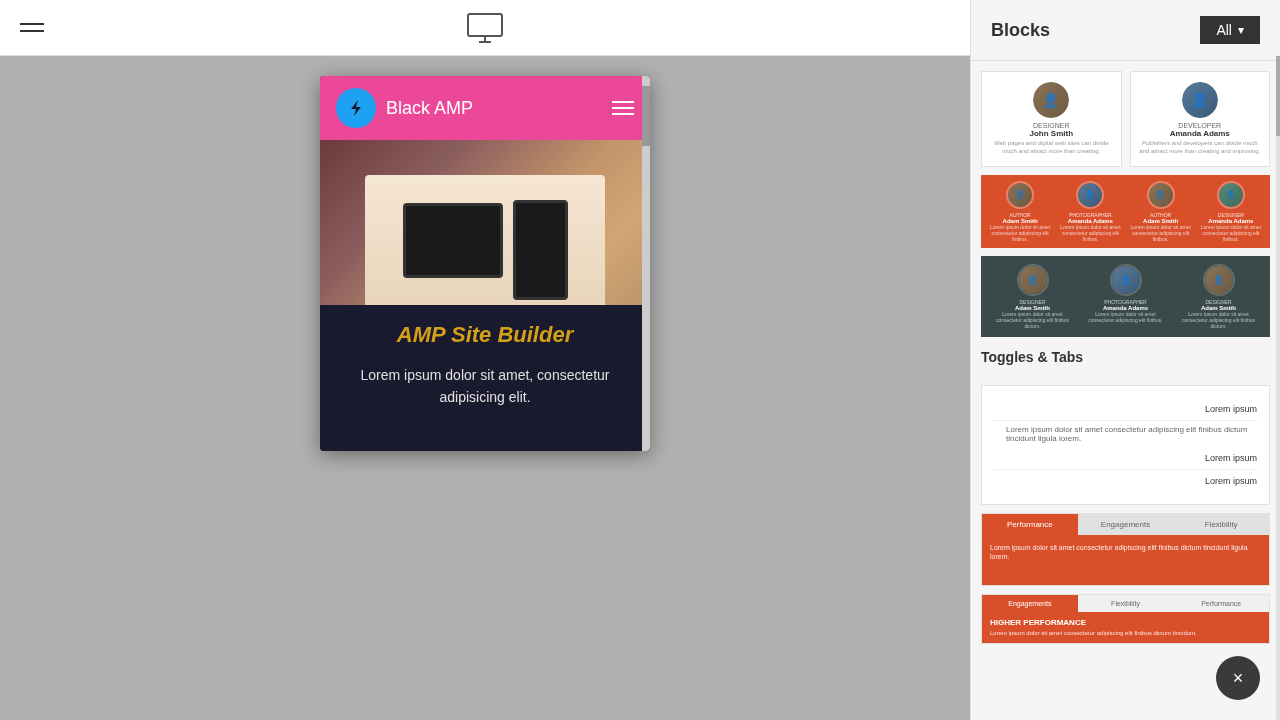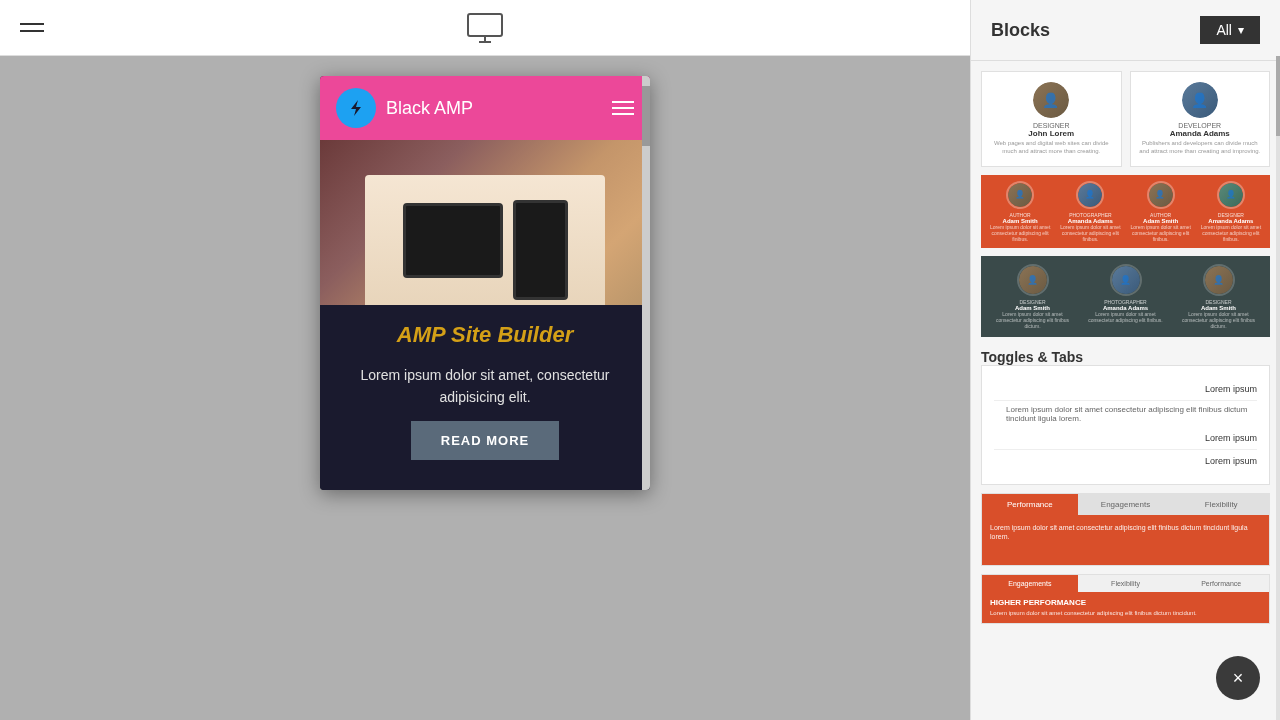--- a/index.html
+++ b/index.html
@@ -346,21 +346,21 @@
     .dark-desc {
       font-size: 5px;
       color: rgba(255,255,255,0.6);
       line-height: 1.2;
     }
 
     .section-label {
       font-size: 14px;
       font-weight: 600;
       color: #333;
-      margin: 8px 0 0 0;
+      margin: 8px 0 20px 0;
     }
 
     
     .toggle-block {
       background: #fff;
       border: 1px solid #e0e0e0;
       padding: 12px;
       margin-bottom: 8px;
     }
     .toggle-item {
@@ -548,21 +548,20 @@
       <div class="preview-hero">
         <div class="hero-devices">
           <div class="device-tablet"></div>
           <div class="device-phone"></div>
         </div>
       </div>
 
       <div class="preview-content">
         <div class="preview-title">AMP Site Builder</div>
         <div class="preview-text">Lorem ipsum dolor sit amet, consectetur adipisicing elit.</div>
-        <button class="preview-btn">READ MORE</button>
       </div>
 
       <div class="preview-scrollbar">
         <div class="preview-scrollbar-thumb"></div>
       </div>
 
     </div>
   </div>
 
 </div>
@@ -577,21 +576,21 @@
   <div class="sidebar-content">
 
     <div class="block-row-2">
       <div class="team-card-2">
         <div class="team-avatar-small">
           <div class="av1 avatar-placeholder">
             <div class="person-silhouette">👤</div>
           </div>
         </div>
         <div class="team-member-role">DESIGNER</div>
-        <div class="team-member-name">John Lorem</div>
+        <div class="team-member-name">John Smith</div>
         <div class="team-member-desc">Web pages and digital web sites can divide much and attract more than creating.</div>
       </div>
       <div class="team-card-2">
         <div class="team-avatar-small">
           <div class="av2 avatar-placeholder">
             <div class="person-silhouette">👤</div>
           </div>
         </div>
         <div class="team-member-role">DEVELOPER</div>
         <div class="team-member-name">Amanda Adams</div>

